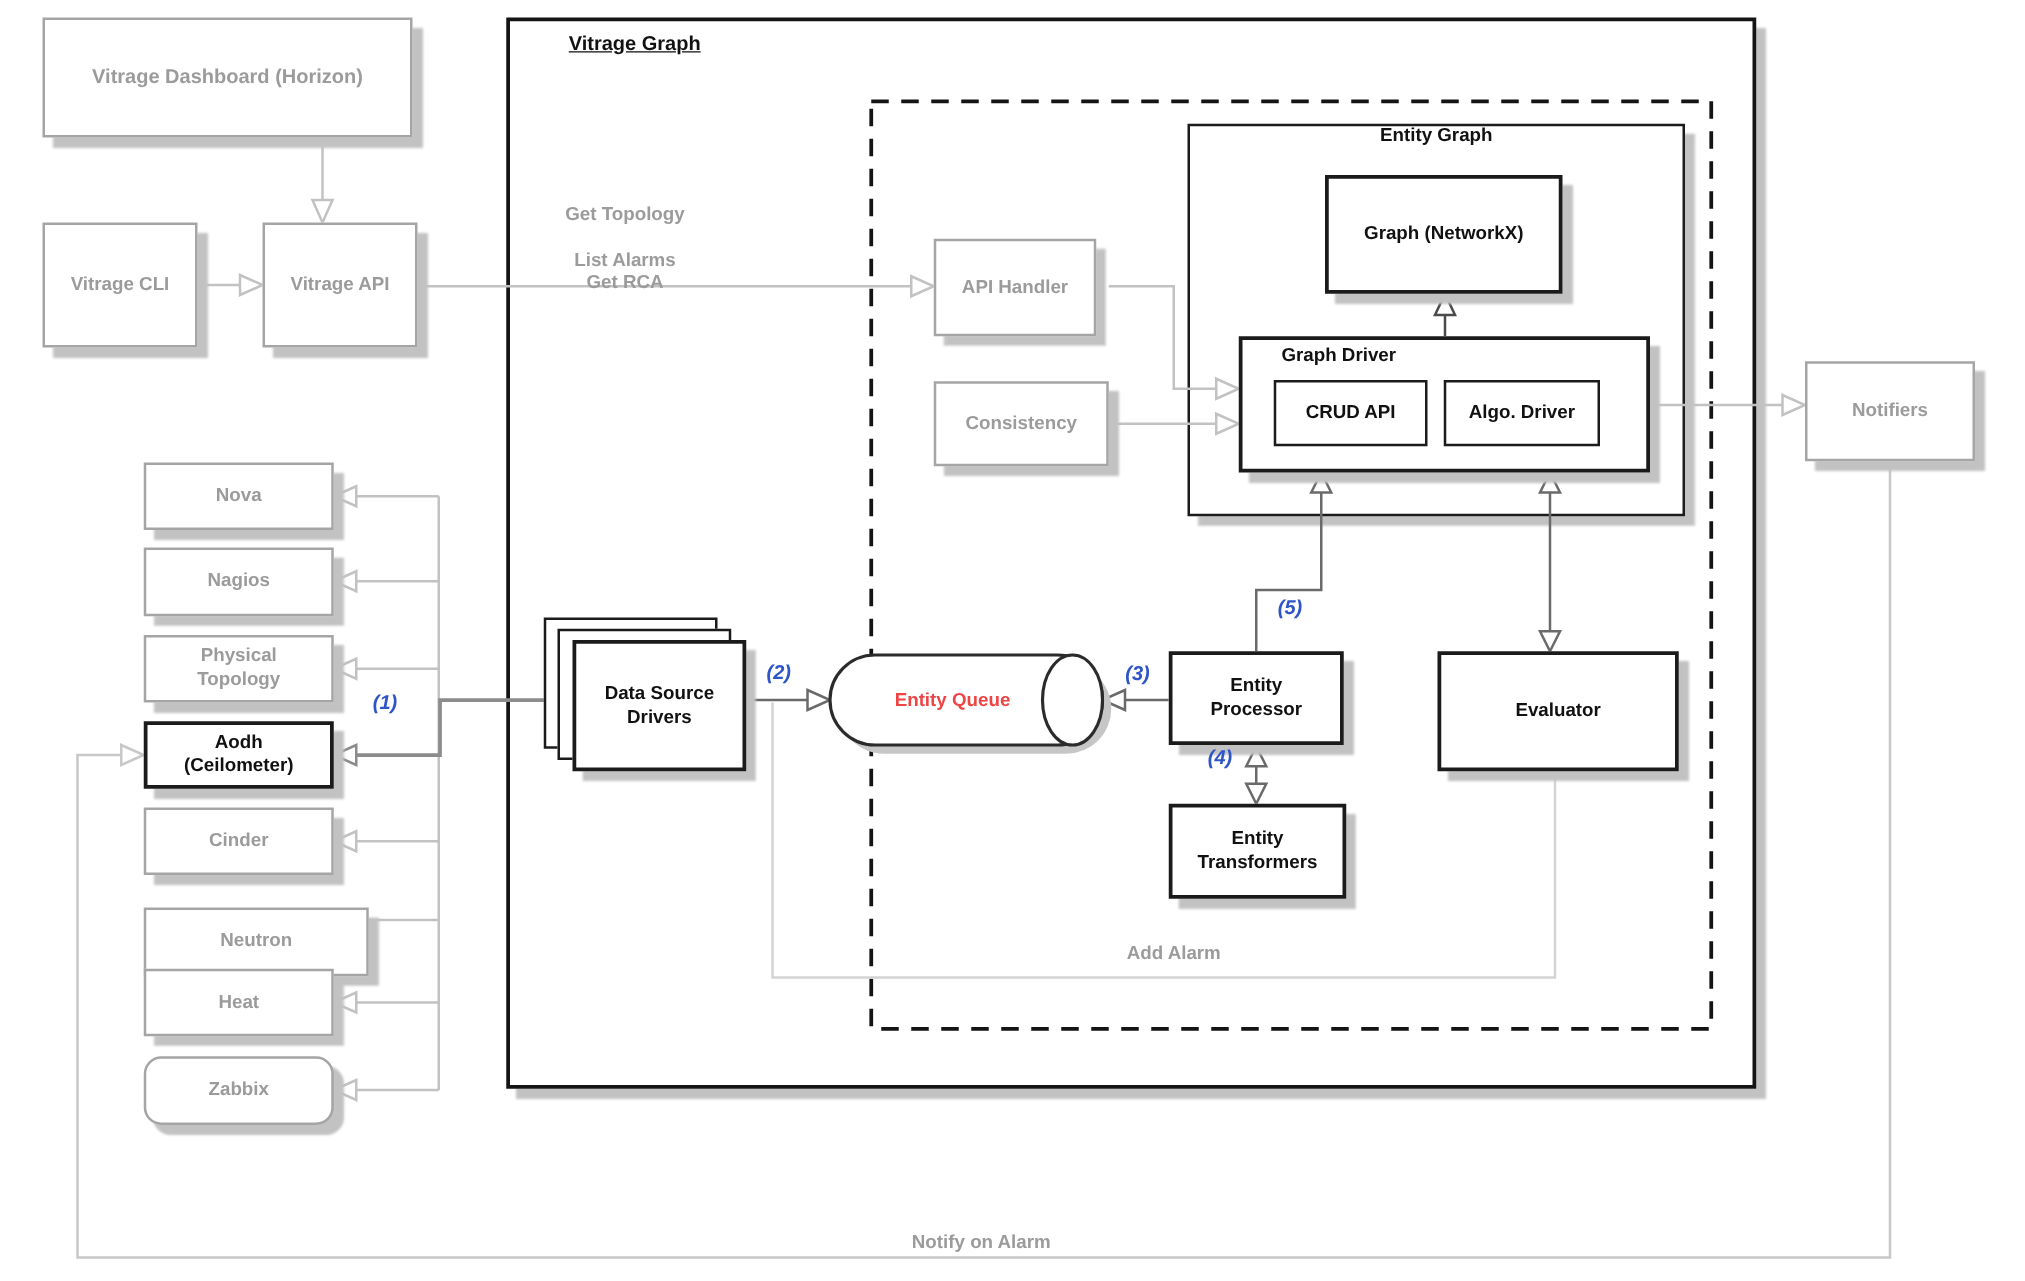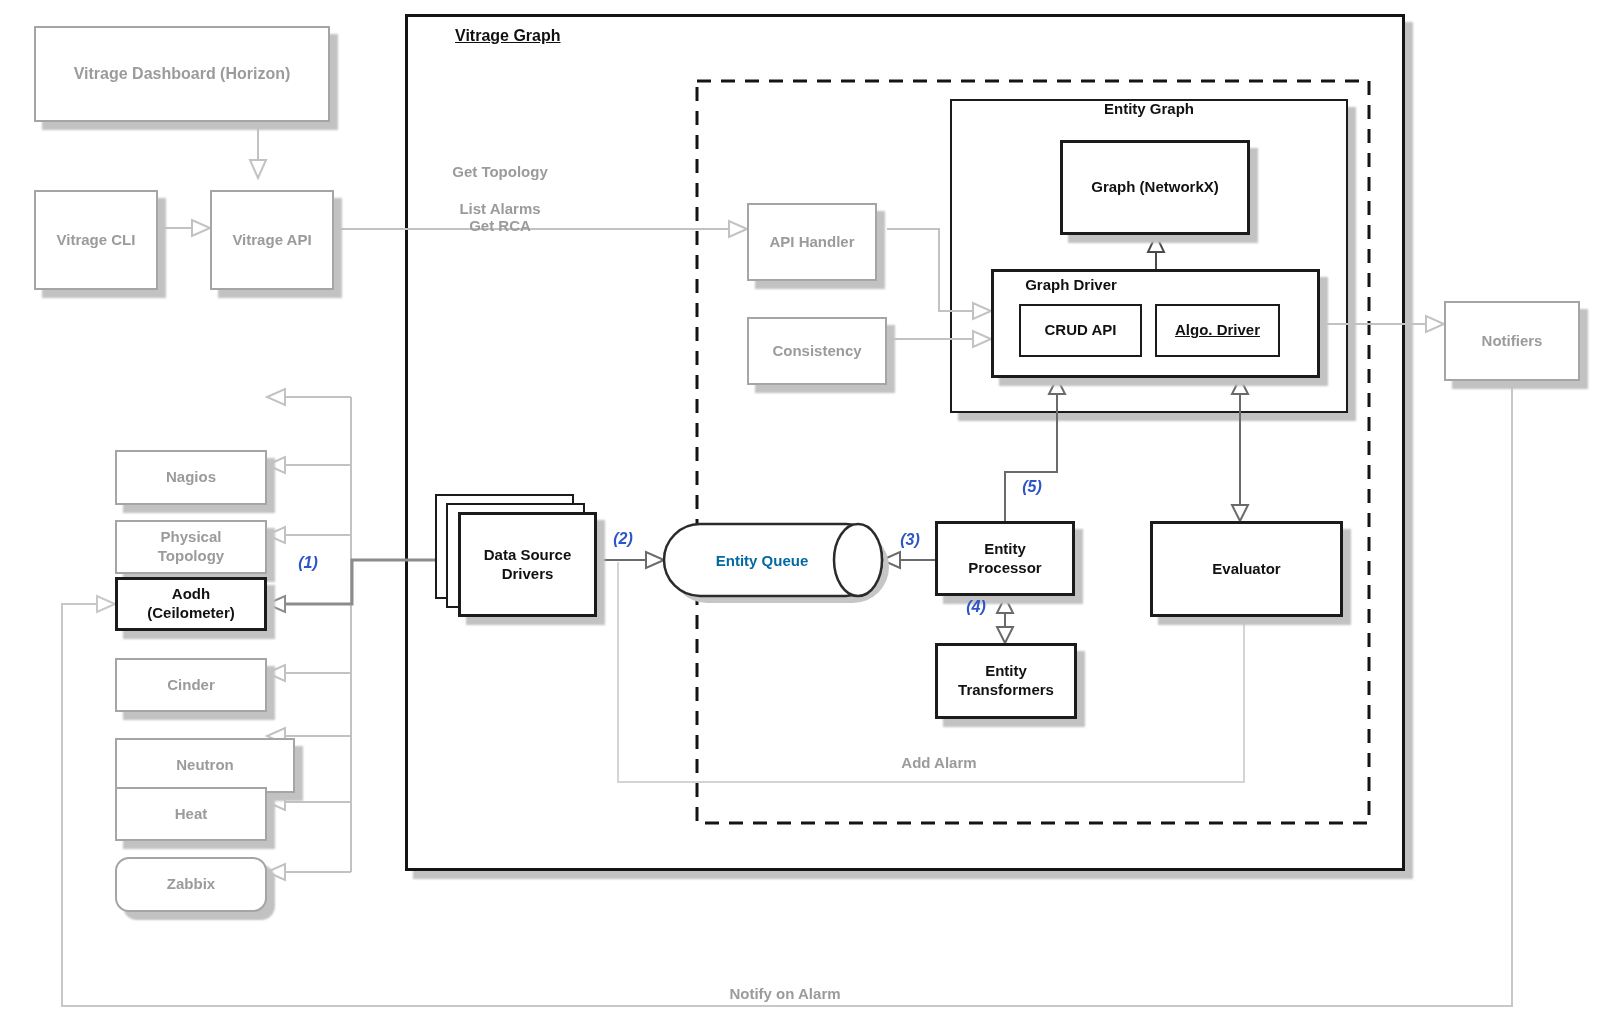--- a/index.html
+++ b/index.html
@@ -3,33 +3,33 @@
 <meta charset="utf-8">
 <style>
   html,body{margin:0;padding:0;background:#fff;}
   #stage{
     position:relative;width:1620px;height:1025px;background:#fff;overflow:hidden;
     font-family:"Liberation Sans",sans-serif;font-weight:bold;color:#111;
   }
   .box{position:absolute;box-sizing:border-box;background:#fff;display:flex;
        align-items:center;justify-content:center;text-align:center;
        font-weight:bold;font-size:15px;line-height:1.25;z-index:10;}
-  .gray{border:2px solid #a5a5a5;color:#9b9b9b;margin-top:12px;}
+  .gray{border:2px solid #a5a5a5;color:#9b9b9b;}
   .blk2{border:2px solid #1b1b1b;color:#111;}
   .blk3{border:3px solid #1b1b1b;color:#111;}
   .sh{box-shadow:8px 8px 2px #c2c2c2;}
   .container{z-index:1;}
   .eg{z-index:3;}
   .lbl{position:absolute;font-weight:bold;z-index:11;white-space:nowrap;}
   .lbl.c{text-align:center;white-space:normal;}
   .graylbl{color:#9b9b9b;font-size:15px;}
   .bluelbl{color:#2d55c8;font-size:16px;font-style:italic;}
   svg#wires{position:absolute;left:0;top:0;z-index:5;}
   .qlabel{position:absolute;z-index:10;display:flex;align-items:center;justify-content:center;
-          font-size:15px;font-weight:bold;color:#0369a1;}
+          font-size:15px;font-weight:bold;color:#ef4444;}
 </style>
 </head>
 <body>
 
 <div id="stage">
 
   <div class="box container sh" style="left:405px;top:14px;width:1000px;height:857px;border:3px solid #141414;"></div>
 
   <div class="box eg blk2 sh" style="left:950px;top:99px;width:398px;height:314px;"></div>
 
@@ -121,20 +121,23 @@
   <div class="box gray sh" style="left:747px;top:191px;width:130px;height:78px;">
     <span>API Handler</span>
   </div>
   <div class="box gray sh" style="left:747px;top:305px;width:140px;height:68px;">
     <span>Consistency</span>
   </div>
   <div class="box gray sh" style="left:1444px;top:289px;width:136px;height:80px;">
     <span>Notifiers</span>
   </div>
 
+  <div class="box gray sh" style="left:115px;top:370px;width:152px;height:54px;">
+    <span>Nova</span>
+  </div>
   <div class="box gray sh" style="left:115px;top:438px;width:152px;height:55px;">
     <span>Nagios</span>
   </div>
   <div class="box gray sh" style="left:115px;top:508px;width:152px;height:54px;padding:12px 28px;">
     <span>Physical Topology</span>
   </div>
   <div class="box blk3 sh" style="left:115px;top:577px;width:152px;height:54px;padding:0 14px;">
     <span>Aodh (Ceilometer)</span>
   </div>
   <div class="box gray sh" style="left:115px;top:646px;width:152px;height:54px;">
@@ -168,21 +171,21 @@
     <span>Evaluator</span>
   </div>
 
   <div class="box blk3 sh" style="left:1060px;top:140px;width:190px;height:95px;">
     <span>Graph (NetworkX)</span>
   </div>
   <div class="box blk3 sh" style="left:991px;top:269px;width:329px;height:109px;"></div>
   <div class="box blk2" style="left:1019px;top:304px;width:123px;height:53px;">
     <span>CRUD API</span>
   </div>
-  <div class="box blk2" style="left:1155px;top:304px;width:125px;height:53px;text-decoration:underline;">
+  <div class="box blk2" style="left:1155px;top:304px;width:125px;height:53px;">
     <span>Algo. Driver</span>
   </div>
 
   <div class="lbl" style="left:455px;top:27px;font-size:16px;text-decoration:underline;">Vitrage Graph</div>
   <div class="lbl c" style="left:950px;top:100px;width:398px;font-size:15px;">Entity Graph</div>
   <div class="lbl c" style="left:996px;top:276px;width:150px;font-size:15px;">Graph Driver</div>
 
   <div class="lbl c graylbl" style="left:410px;top:163px;width:180px;">
     <div style="margin-bottom:20px;">Get Topology</div>
     <div>List Alarms</div>

